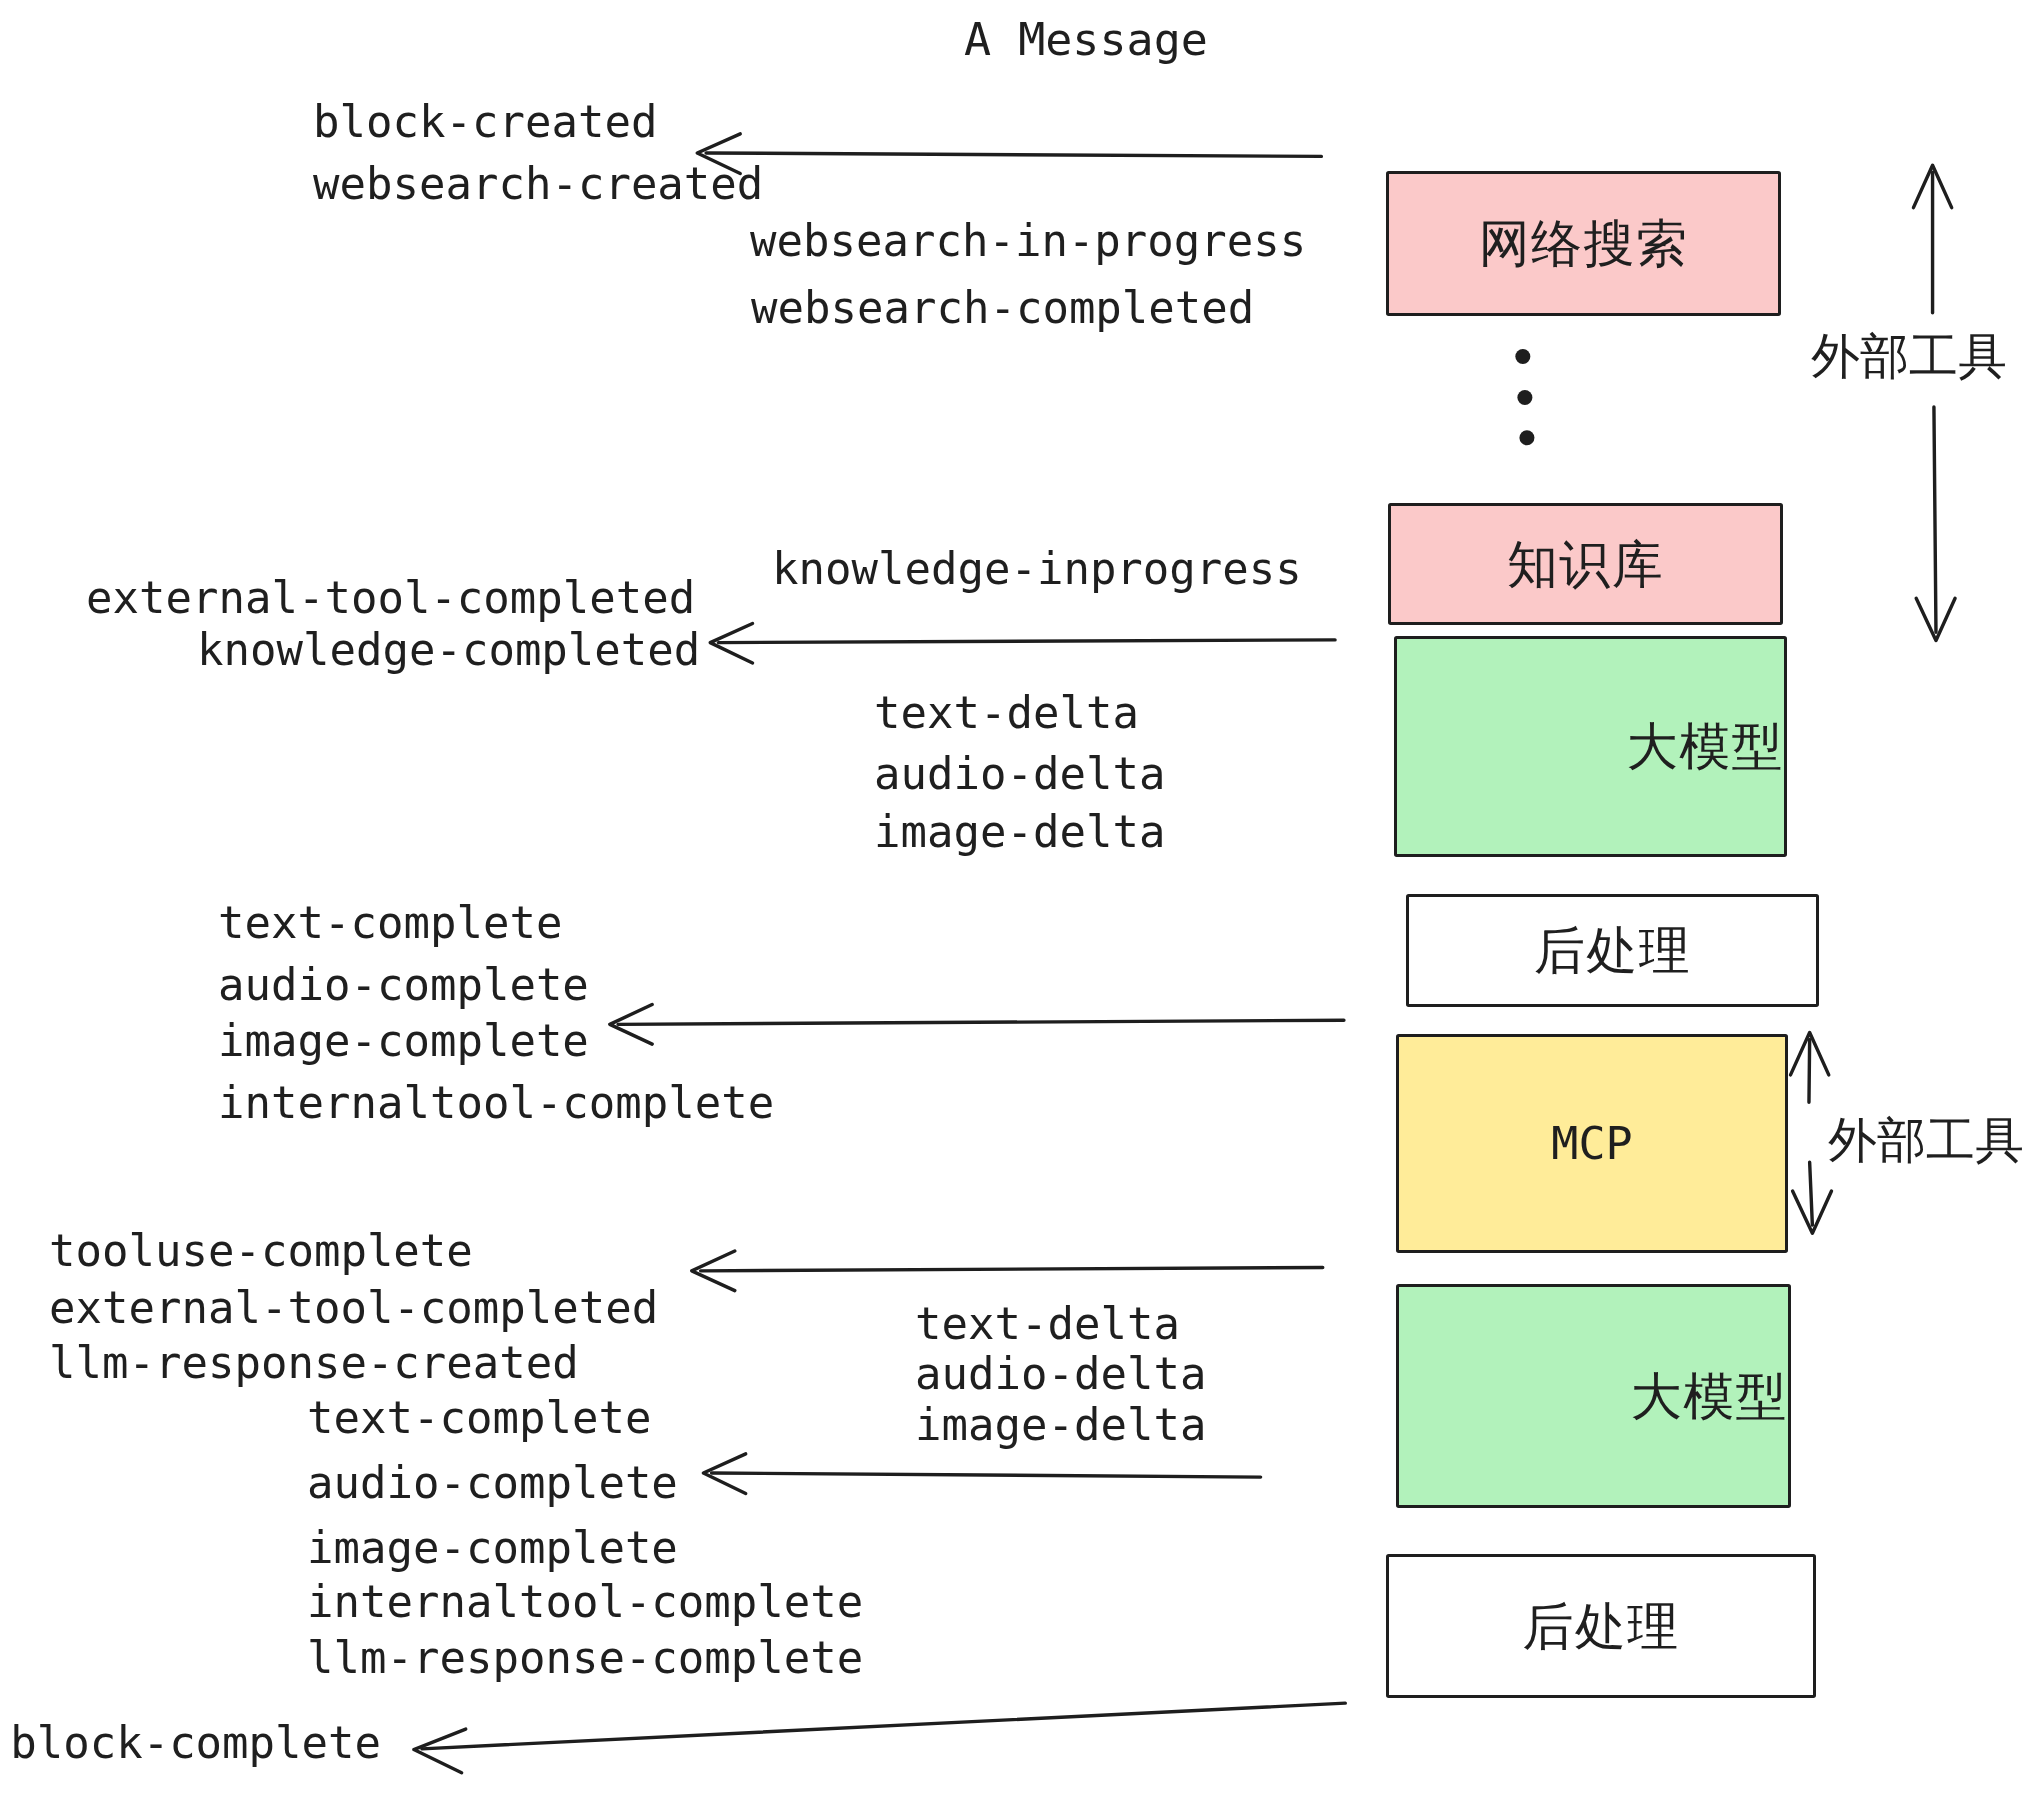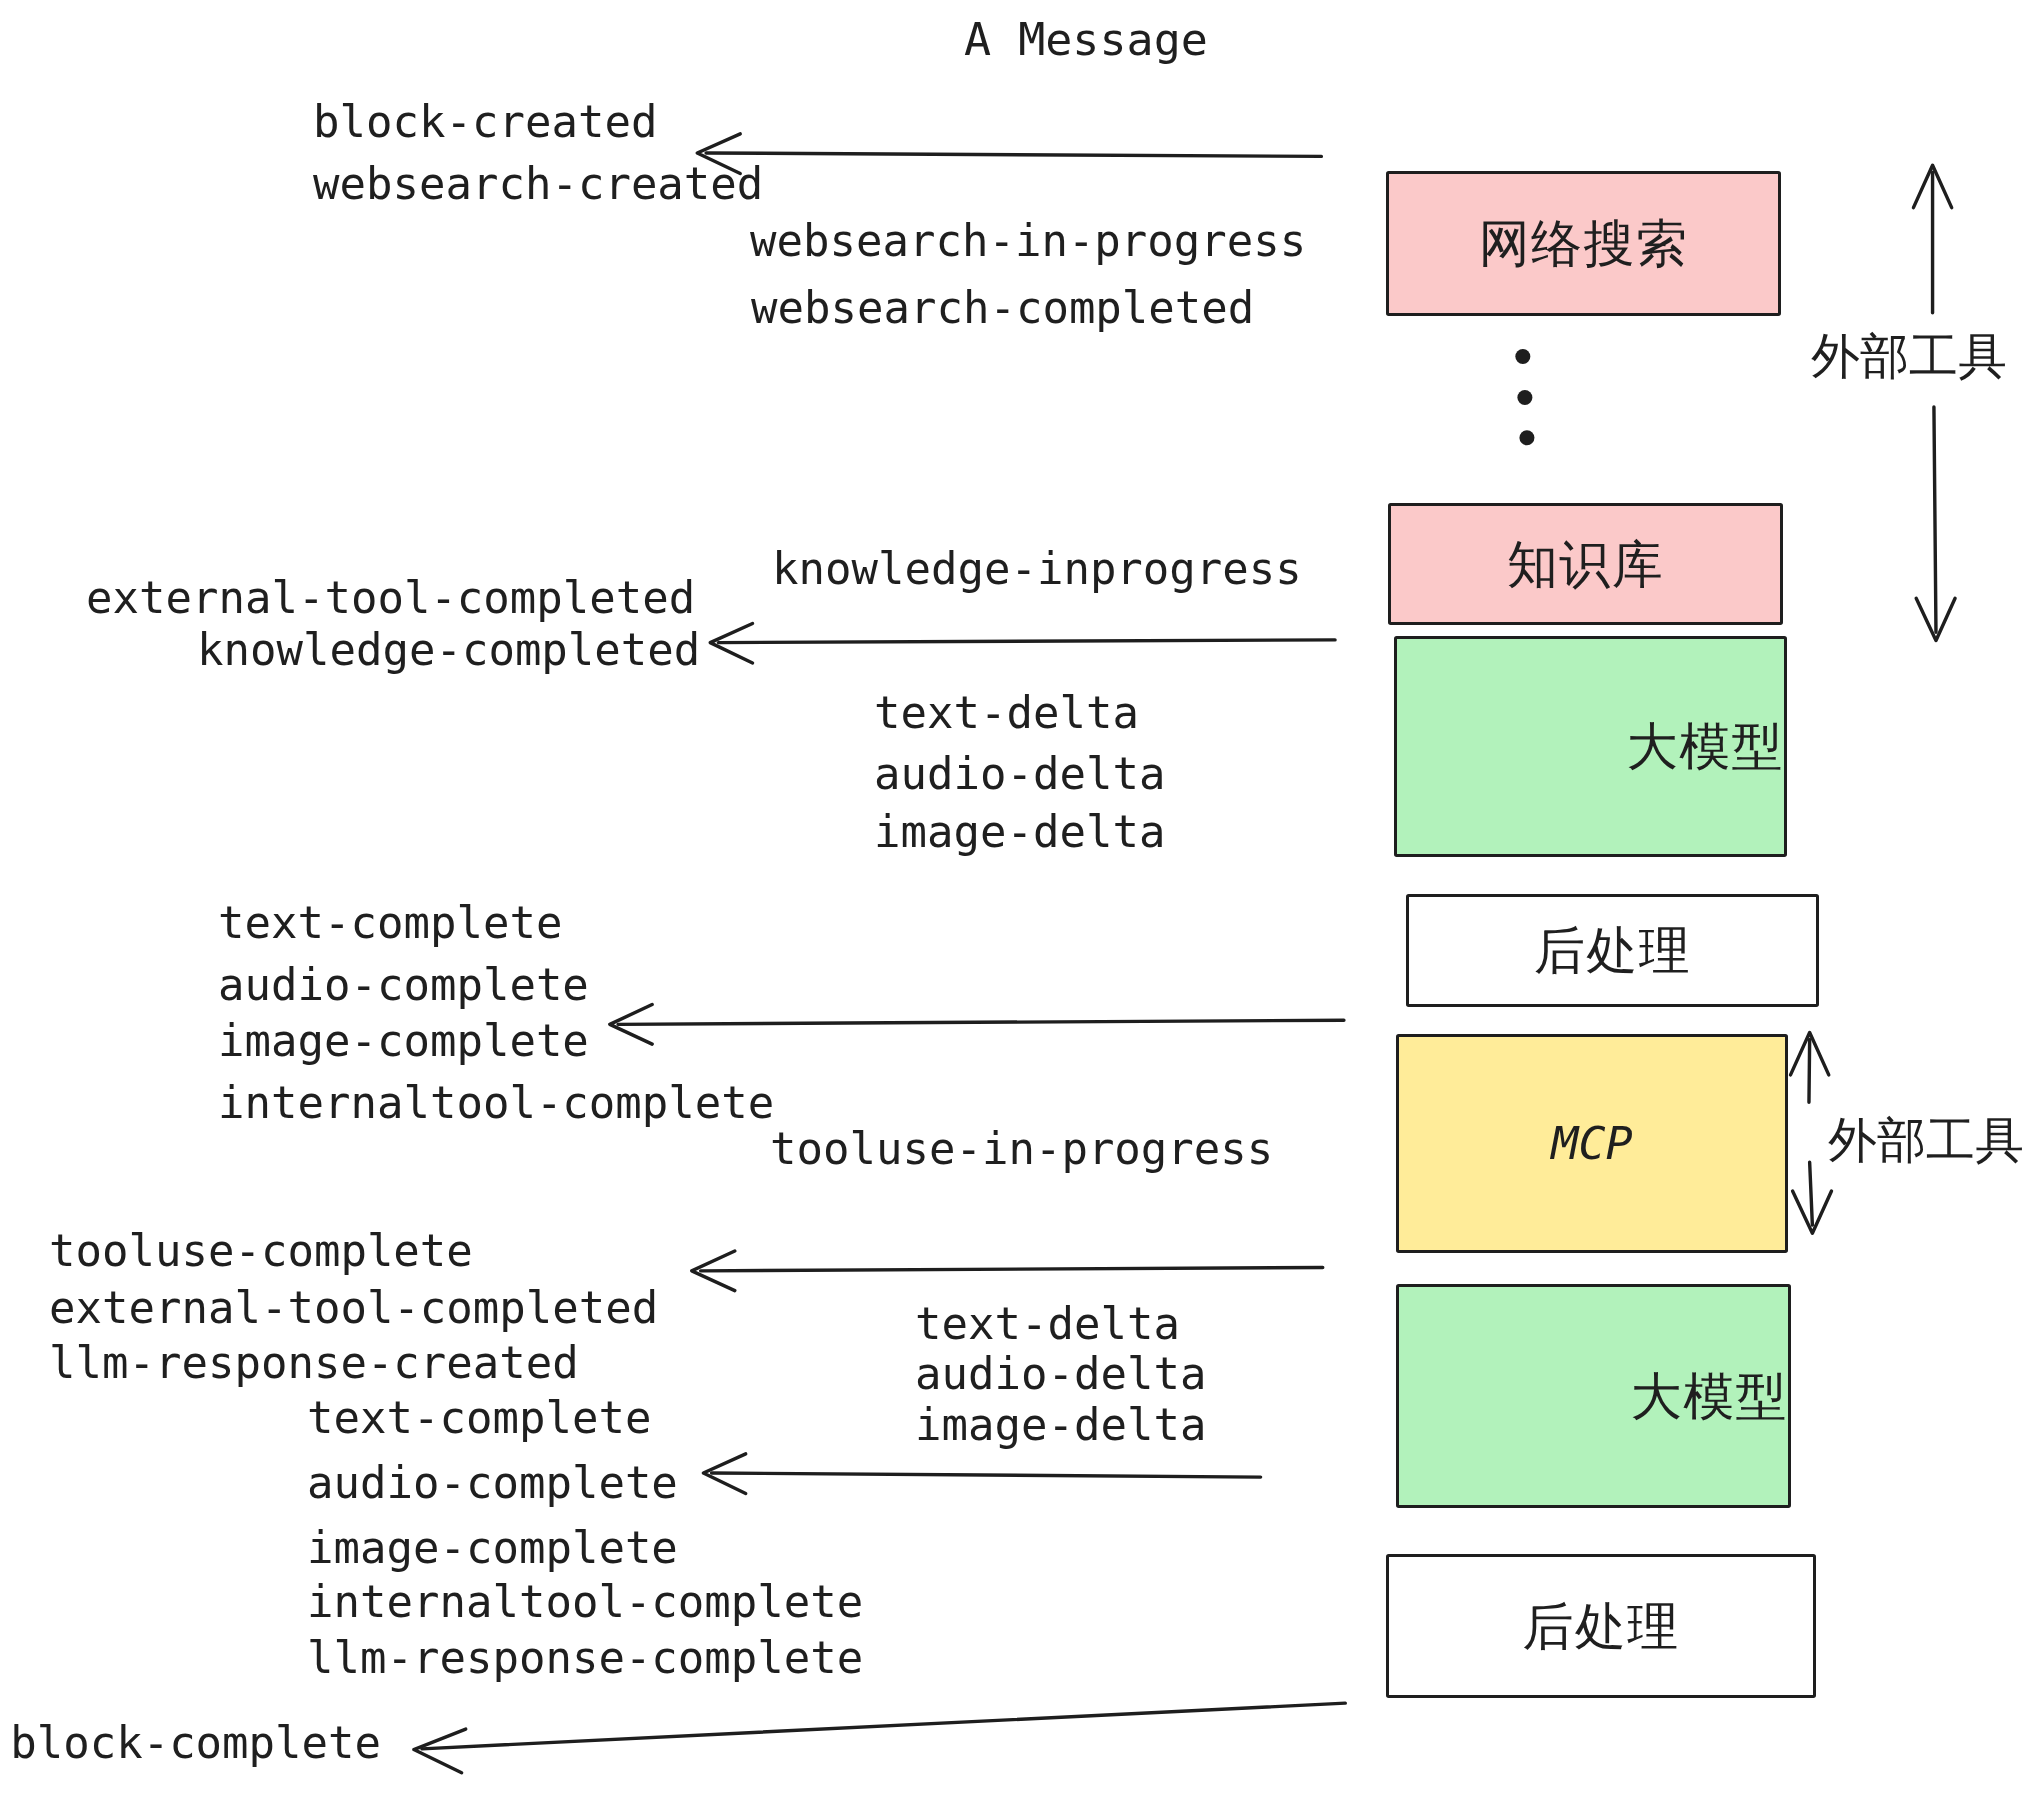--- a/index.html
+++ b/index.html
@@ -18,21 +18,21 @@
   .box .lbl{
     font-family:"DejaVu Sans","Liberation Sans",sans-serif;
     font-size:51px;line-height:55px;letter-spacing:1.4px;white-space:pre;
   }
   .box .lbl-mono{
     font-family:"DejaVu Sans Mono",monospace;
     font-size:45px;line-height:49px;white-space:pre;
   }
   .bg-pink{background:#fbc9c9;}
   .bg-green{background:#b2f2bb;justify-content:flex-end;}
-  .bg-yellow{background:#ffec99;font-style:italic;}
+  .bg-yellow{background:#ffec99;}
   .bg-white{background:#ffffff;}
   .side{
     position:absolute;font-family:"DejaVu Sans","Liberation Sans",sans-serif;
     font-size:49px;line-height:52px;white-space:pre;
   }
   svg.overlay{position:absolute;left:0;top:0;pointer-events:none;}
   svg.overlay line, svg.overlay polyline{
     stroke:#1e1e1e;stroke-width:5;fill:none;
     stroke-linecap:round;stroke-linejoin:round;
   }
@@ -54,21 +54,20 @@
   <div class="ev" style="left:772px;top:546px">knowledge-inprogress</div>
 
   <div class="ev" style="left:874px;top:690px">text-delta</div>
   <div class="ev" style="left:874px;top:751px">audio-delta</div>
   <div class="ev" style="left:874px;top:809px">image-delta</div>
 
   <div class="ev" style="left:218px;top:900px">text-complete</div>
   <div class="ev" style="left:218px;top:962px">audio-complete</div>
   <div class="ev" style="left:218px;top:1018px">image-complete</div>
   <div class="ev" style="left:218px;top:1080px">internaltool-complete</div>
-  <div class="ev" style="left:770px;top:1126px">tooluse-in-progress</div>
 
   <div class="ev" style="left:49px;top:1228px">tooluse-complete</div>
   <div class="ev" style="left:49px;top:1285px">external-tool-completed</div>
   <div class="ev" style="left:49px;top:1340px">llm-response-created</div>
   <div class="ev" style="left:307px;top:1395px">text-complete</div>
 
   <div class="ev" style="left:915px;top:1301px">text-delta</div>
   <div class="ev" style="left:915px;top:1351px">audio-delta</div>
   <div class="ev" style="left:915px;top:1402px">image-delta</div>
 

